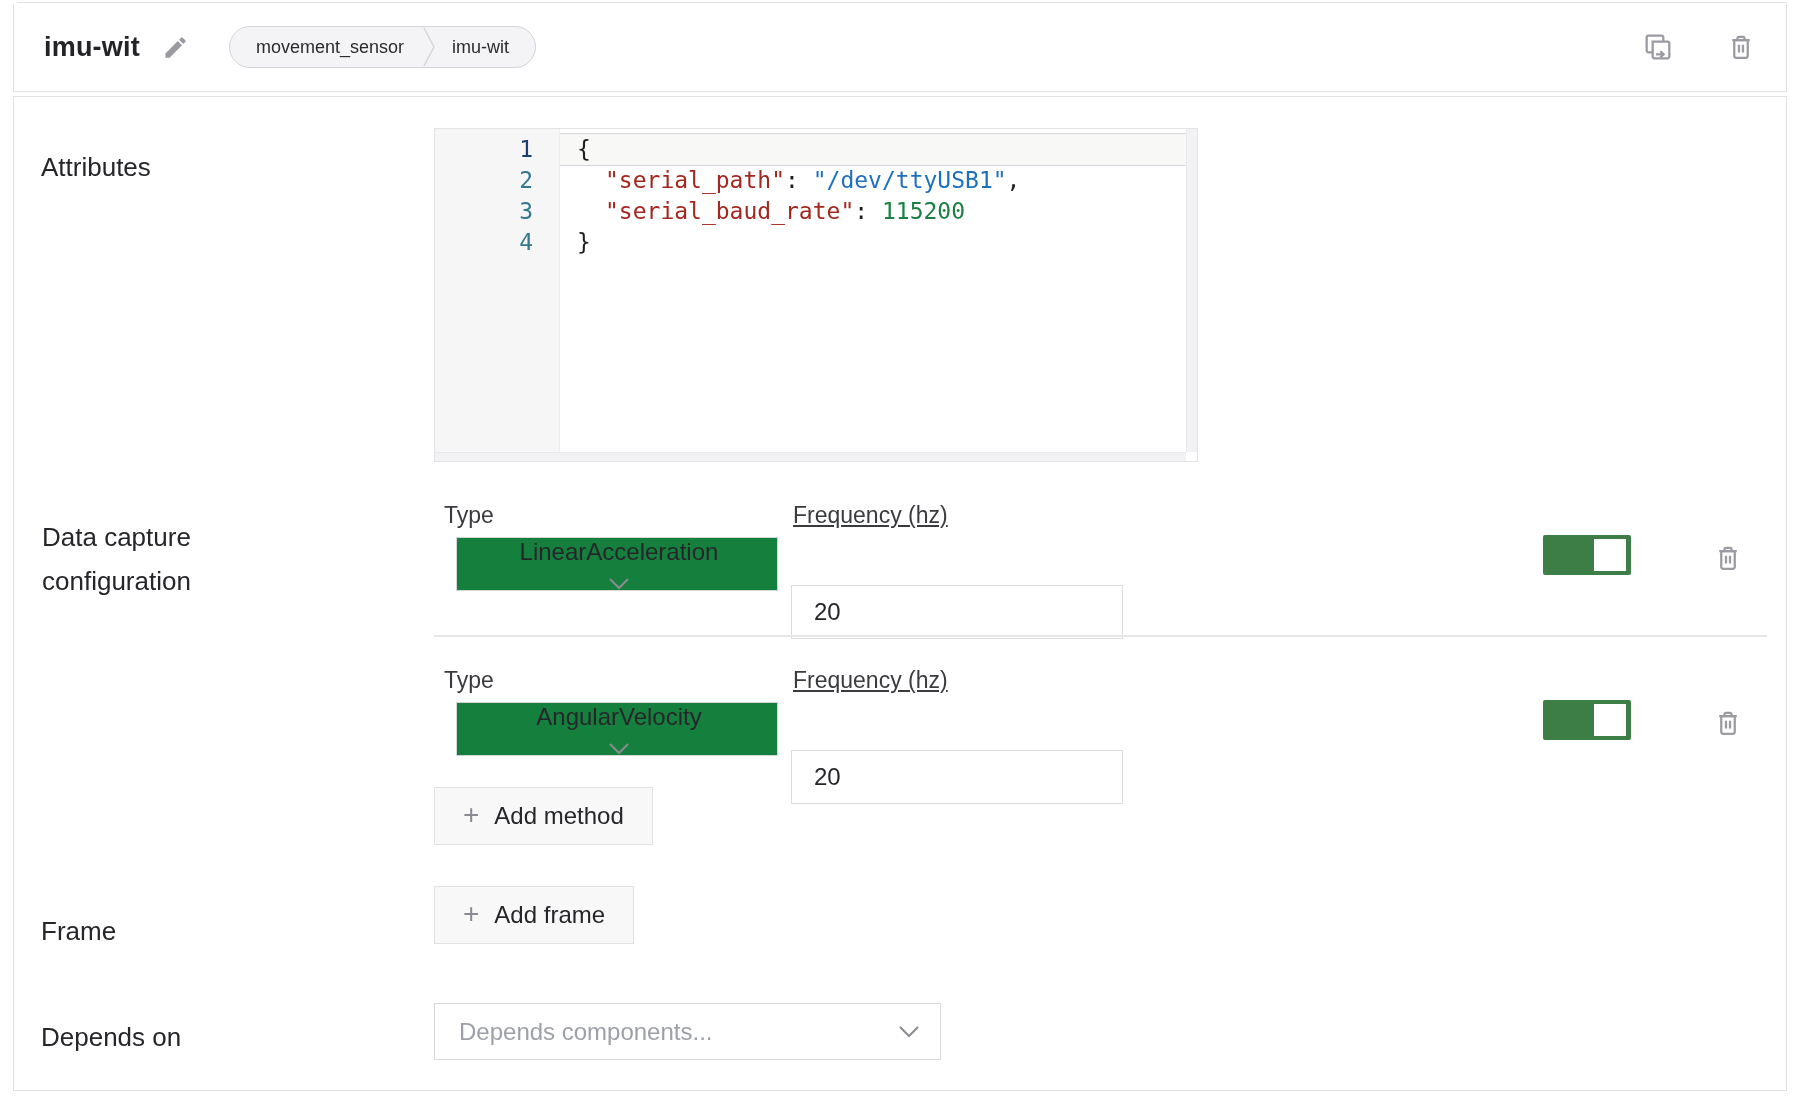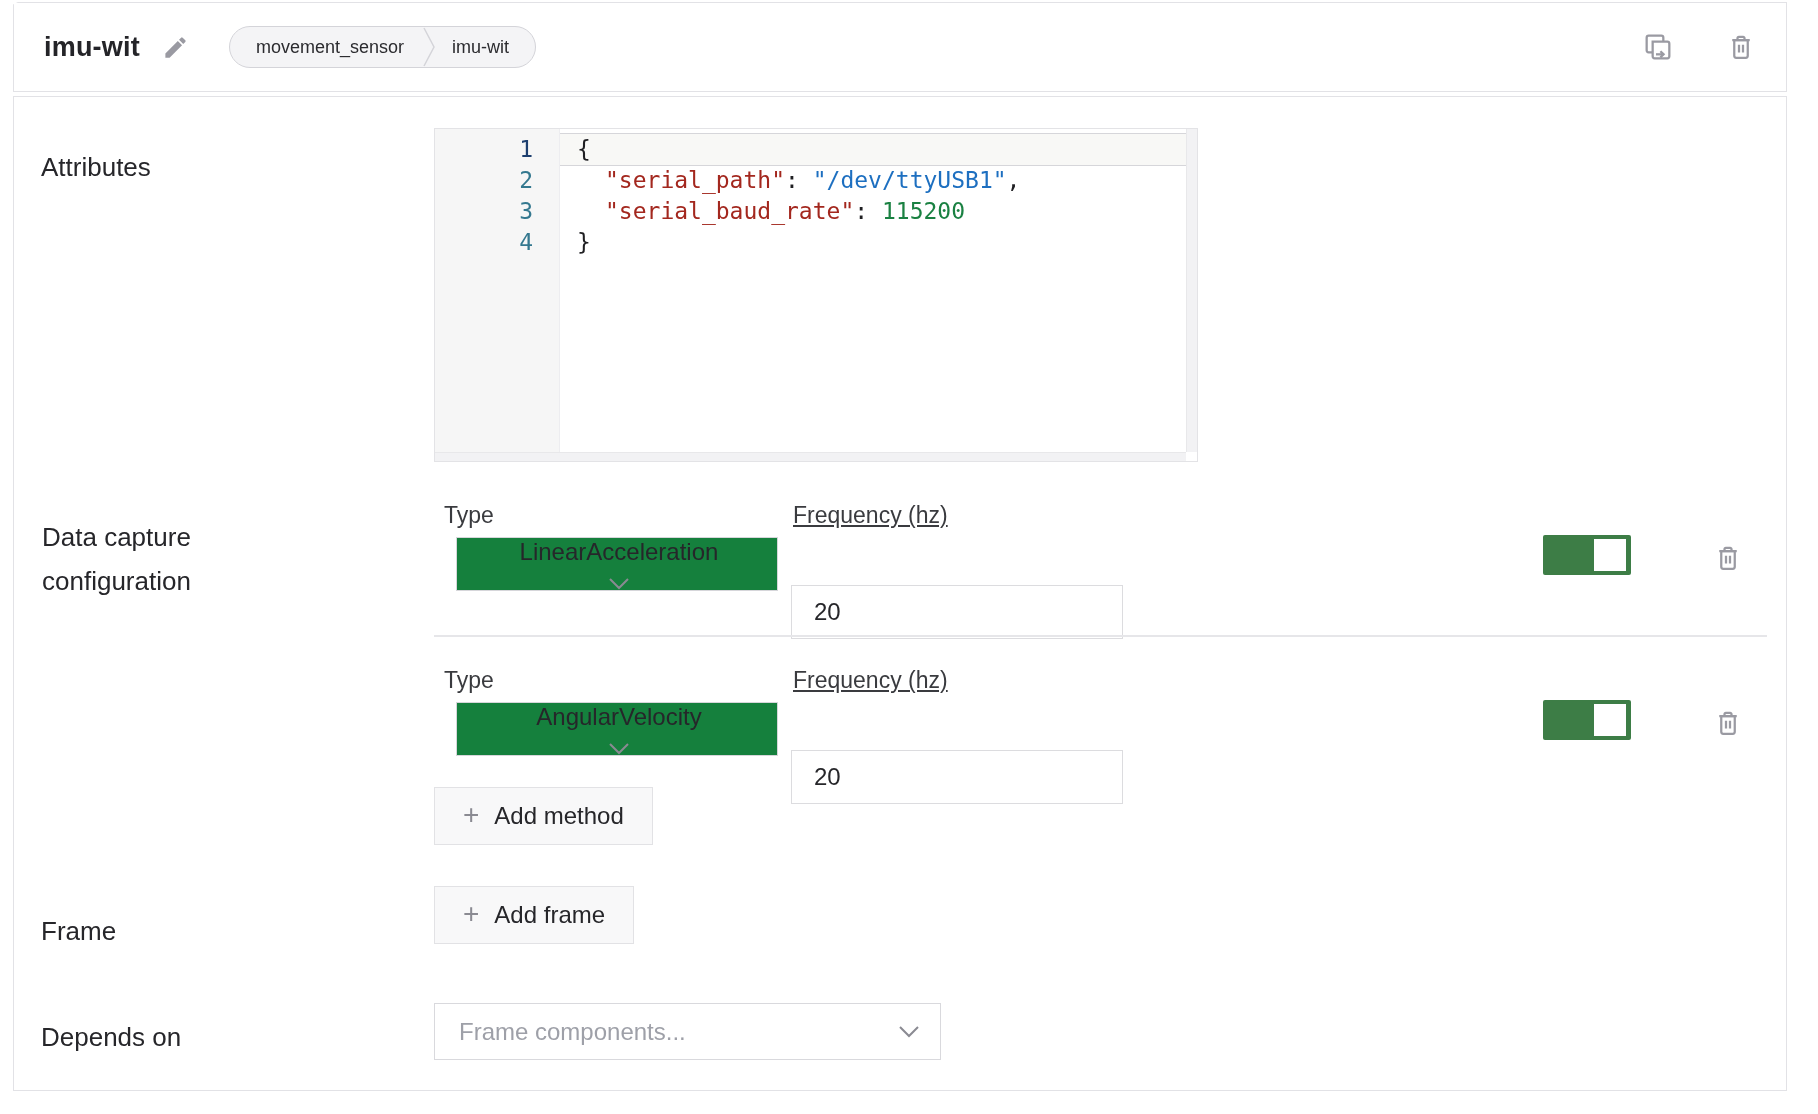--- a/index.html
+++ b/index.html
@@ -216,21 +216,21 @@
     </button>
 
     <div class="section-label frame-label">Frame</div>
     <button class="ghost-btn add-frame-btn">
       <span class="plus">+</span>
       <span>Add frame</span>
     </button>
 
     <div class="section-label depends-label">Depends on</div>
     <div class="search-select">
-      <span class="placeholder">Frame components...</span>
+      <span class="placeholder">Depends components...</span>
       <span>
         <svg width="22" height="13" viewBox="0 0 22 13" fill="none" stroke="#8a8a92" stroke-width="2">
             <polyline points="2,2 11,11 20,2"></polyline>
           </svg>
       </span>
     </div>
 
   </div>
 </div>
 

